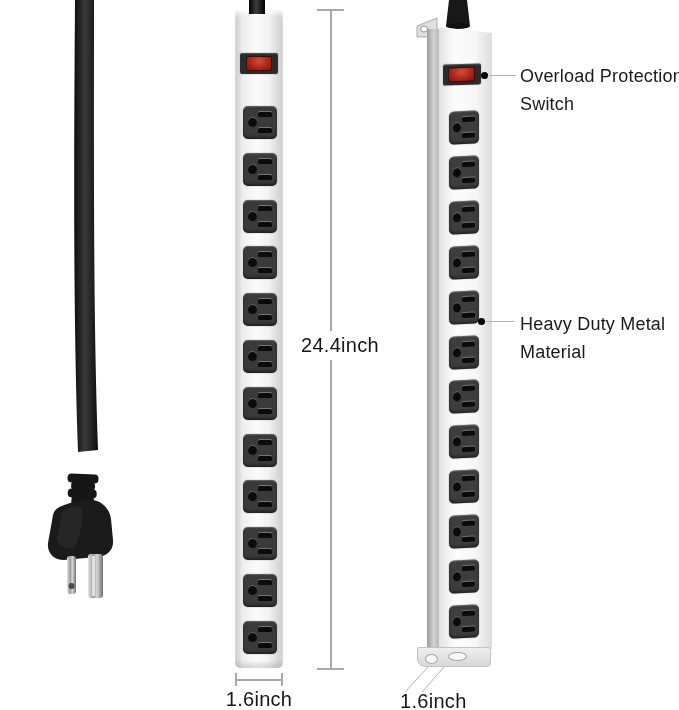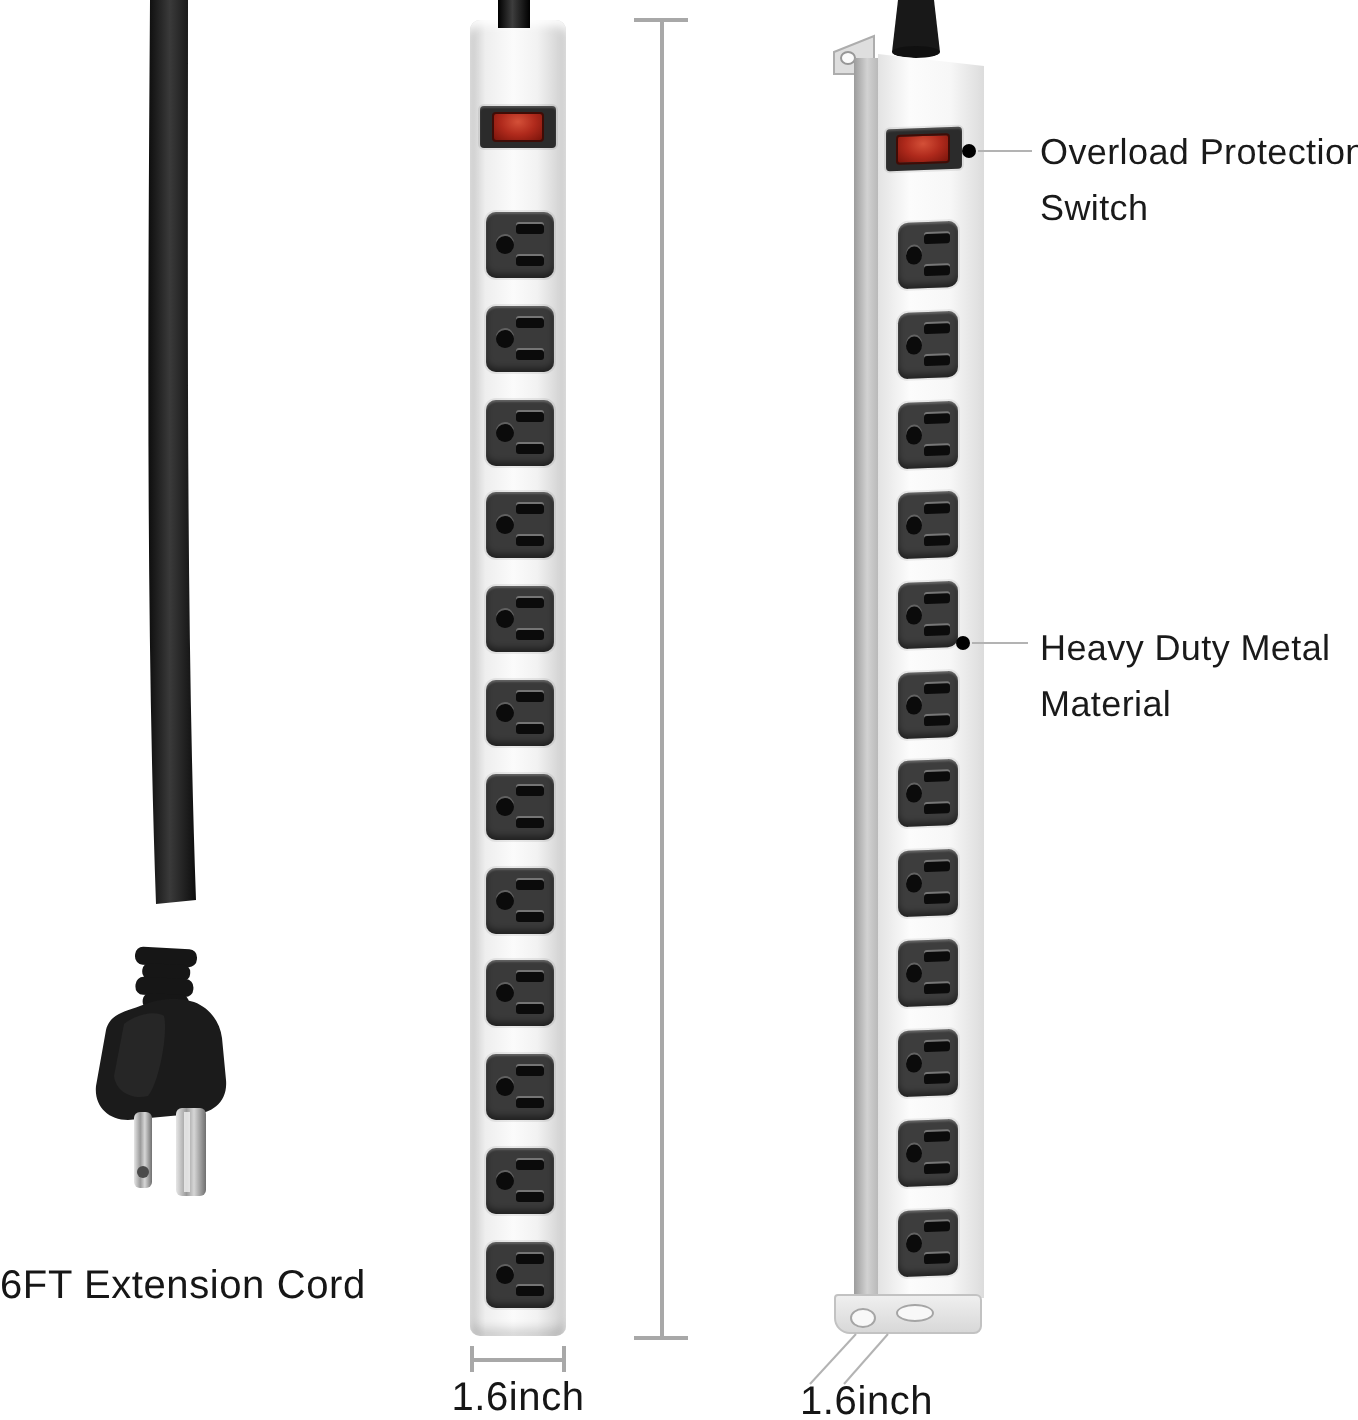--- a/index.html
+++ b/index.html
@@ -104,21 +104,20 @@
       <rect x="32" y="497" width="23" height="8" rx="3.5"></rect>
     </g>
     <path d="M30,503 Q45,497 57,501 C65,504 70,511 71,519 L73,540 C74,551 66,557 56,557 L24,560 C14,560 7,553 8,543 L13,515 C15,507 22,506 30,503 Z" fill="#1b1b1b"></path>
     <path d="M22,512 C28,507 38,505 42,508 C44,516 40,540 34,548 C26,550 18,546 17,538 Z" fill="#262626"></path>
     <rect x="27" y="556" width="9" height="38" rx="3" fill="url(#prong)"></rect>
     <circle cx="31.5" cy="586" r="3" fill="#4a4a4a"></circle>
     <rect x="48" y="554" width="15" height="44" rx="3" fill="url(#prong)"></rect>
     <rect x="52" y="556" width="3" height="40" fill="#f0f0f0" opacity="0.8"></rect>
   </svg>
 
-  <div class="abs label" style="left:0; top:632px; white-space:nowrap;">6FT Extension Cord</div>
 
   <div class="abs strip-front">
       <div class="outlet" style="left: 8px; top: 96px; width: 34px; height: 33px;">
         <span class="slot s-top"></span>
         <span class="slot s-bot"></span>
         <span class="ground"></span>
       </div>
       <div class="outlet" style="left: 8px; top: 142.8px; width: 34px; height: 33px;">
         <span class="slot s-top"></span>
         <span class="slot s-bot"></span>
@@ -175,20 +174,21 @@
         <span class="ground"></span>
       </div>
     </div>
   <div class="abs cord-stub"></div>
   <div class="abs switch-bezel" id="switch-front-bezel"></div>
   <div class="abs switch-red" id="switch-front-red"></div>
 
   <div class="abs dimline" style="left:330px; top:11px; width:2px; height:658px;"></div>
   <div class="abs dimline" style="left:317px; top:9px; width:27px; height:2px;"></div>
   <div class="abs dimline" style="left:317px; top:668px; width:27px; height:2px;"></div>
+  <div class="abs label" style="left:296px; top:331px; width:88px; text-align:center; background:#fff; padding:3px 0;">24.4inch</div>
 
   <div class="abs dimline" style="left:236px; top:679px; width:46px; height:2px;"></div>
   <div class="abs dimline" style="left:235px; top:673px; width:2px; height:13px;"></div>
   <div class="abs dimline" style="left:281px; top:673px; width:2px; height:13px;"></div>
   <div class="abs label" style="left:224px; top:688px; width:70px; text-align:center;">1.6inch</div>
 
   <svg class="abs" style="left:440px; top:0;" width="36" height="30" viewBox="0 0 36 30">
     <polygon points="9,0 27,0 30,26 6,26" fill="#181818"></polygon>
     <ellipse cx="18" cy="26" rx="12" ry="3" fill="#101010"></ellipse>
   </svg>

